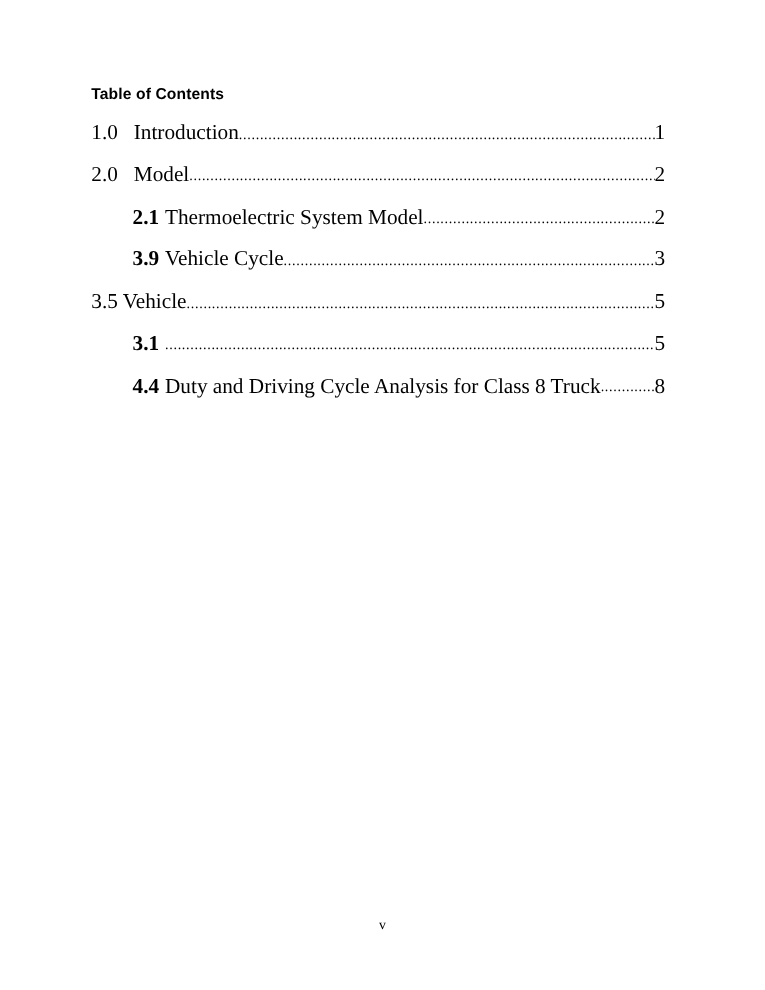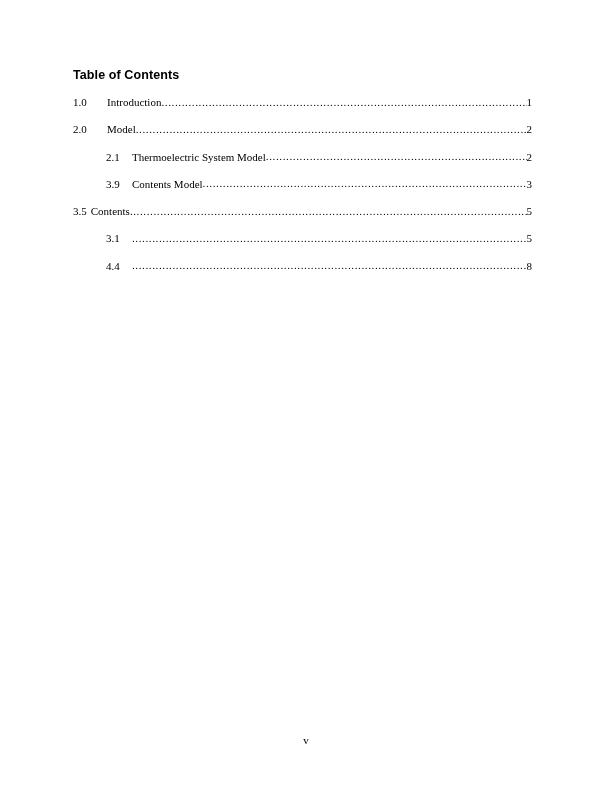--- a/index.html
+++ b/index.html
@@ -33,41 +33,42 @@
     line-height: 1.2;
   }
   .toc-list {
     margin: 0;
     padding: 0;
     list-style: none;
   }
   .toc-entry {
     display: flex;
     align-items: baseline;
-    font-size: 11px;
+    font-size: 17px;
     line-height: 1.25;
     margin-bottom: 12.5px;
     white-space: nowrap;
   }
   .toc-entry.level-2 {
     padding-left: 33px;
   }
   .toc-num {
     flex: 0 0 auto;
   }
   
   .toc-entry.level-1 .toc-num {
     min-width: 34px;
   }
   .toc-entry.level-1.tight .toc-num {
     min-width: 0;
     margin-right: 4px;
   }
   .toc-entry.level-2 .toc-num {
     min-width: 26px;
+    font-weight: bold;
   }
   .toc-label {
     flex: 0 0 auto;
   }
   .toc-dots {
     flex: 1 1 auto;
     overflow: hidden;
     white-space: nowrap;
     margin: 0 0px 0 0;
     font-size: 11.3px;
@@ -121,40 +122,41 @@
 
     <li class="toc-entry level-2">
       <span class="toc-num">2.1</span>
       <span class="toc-label">Thermoelectric System Model</span>
       <span class="toc-dots"></span>
       <span class="toc-page">2</span>
     </li>
 
     <li class="toc-entry level-2">
       <span class="toc-num">3.9</span>
-      <span class="toc-label">Contents Model</span>
+      <span class="toc-label">Vehicle Cycle</span>
       <span class="toc-dots"></span>
       <span class="toc-page">3</span>
     </li>
 
     <li class="toc-entry level-1 tight nogap">
       <span class="toc-num">3.5</span>
-      <span class="toc-label">Contents</span>
+      <span class="toc-label">Vehicle</span>
       <span class="toc-dots"></span>
       <span class="toc-page">5</span>
     </li>
 
     <li class="toc-entry level-2">
       <span class="toc-num">3.1</span>
       <span class="toc-dots"></span>
       <span class="toc-page">5</span>
     </li>
 
     <li class="toc-entry level-2 nogap">
       <span class="toc-num">4.4</span>
+      <span class="toc-label">Duty and Driving Cycle Analysis for Class 8 Truck</span>
       <span class="toc-dots"></span>
       <span class="toc-page">8</span>
     </li>
 
 
 
   </ul>
 
 </div>
 

